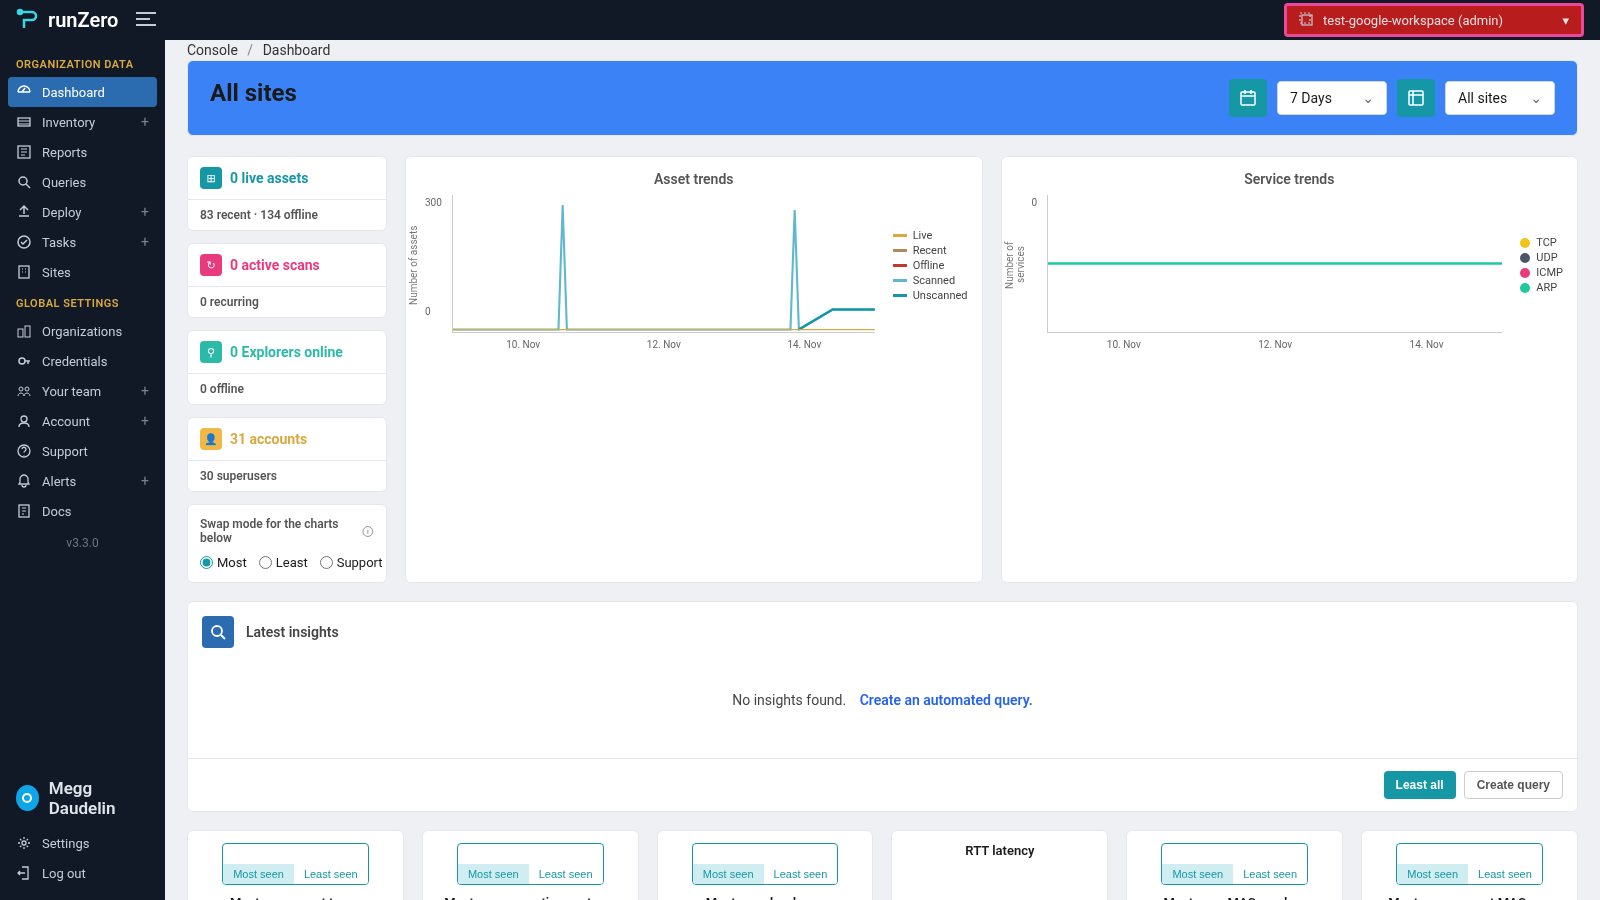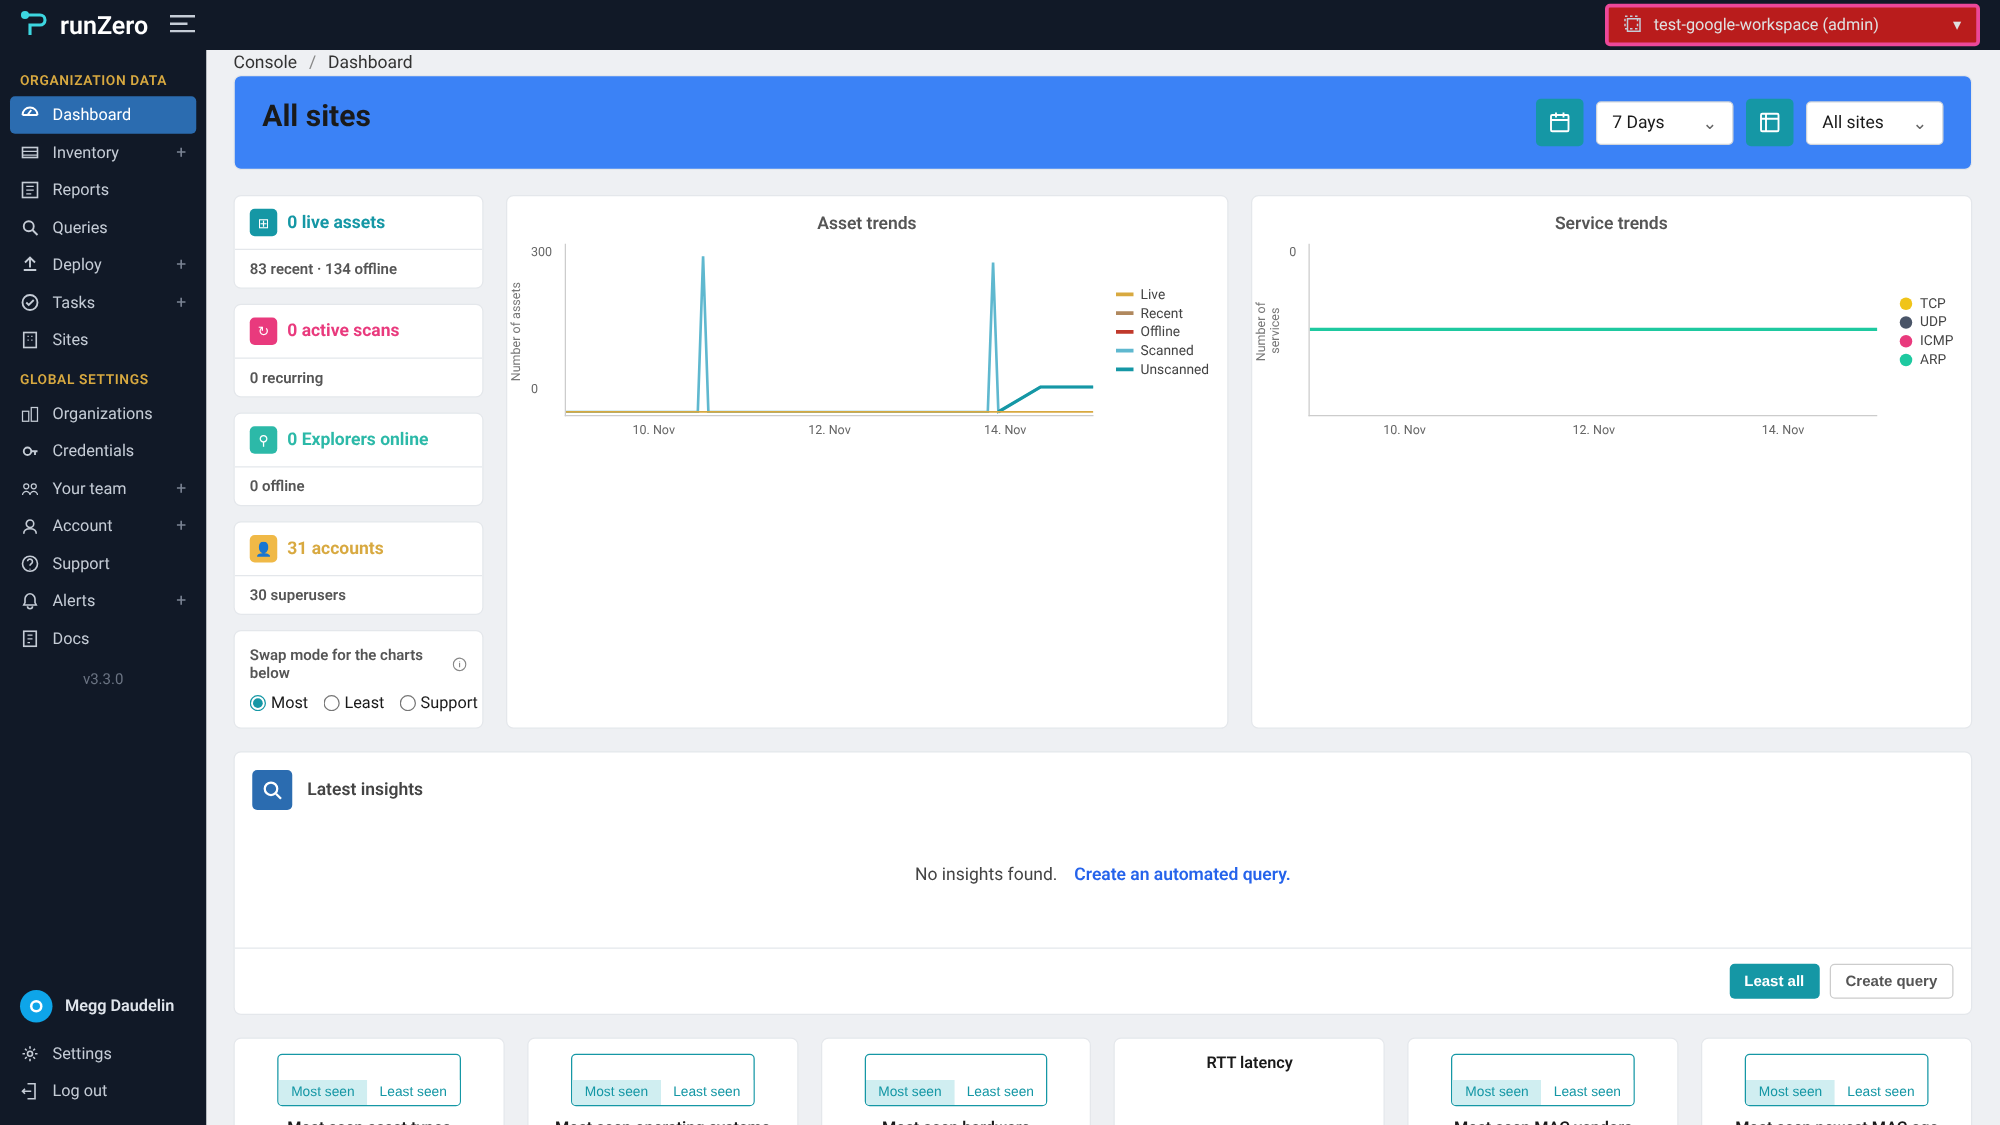--- a/index.html
+++ b/index.html
@@ -16,21 +16,21 @@
 
 
 .sidebar { width: 165px; background: #111927; padding-top: 48px; display: flex; flex-direction: column; color: #9aa3b2; font-size: 13px; overflow-y: auto; }
 .side-section-title { color: #d8a940; font-size: 11px; letter-spacing: 0.5px; padding: 10px 16px 6px; font-weight: 600; }
 .side-item { display: flex; align-items: center; gap: 10px; padding: 7px 16px; color: #c5ccd6; cursor: pointer; position: relative; }
 .side-item.active { background: #2b6cb0; color: #fff; border-radius: 4px; margin: 0 8px; padding: 7px 8px; }
 .side-item .plus { margin-left: auto; font-size: 14px; color: #7a8393; }
 .side-ico { width: 16px; height: 16px; flex-shrink: 0; }
 .version { text-align: center; color: #6b7483; font-size: 12px; padding: 10px 0; }
 .sidebar-bottom { margin-top: auto; padding-bottom: 12px; }
-.user-block { display: flex; align-items: center; gap: 10px; padding: 10px 16px; color: #e0e5ec; font-weight: 600; font-size: 13px; }
+.user-block { display: flex; align-items: center; gap: 10px; padding: 10px 16px; color: #e0e5ec; font-weight: 600; font-size: 17px; }
 .avatar { width: 26px; height: 26px; border-radius: 50%; background: #0ea5e9; display: flex; align-items: center; justify-content: center; }
 
 
 .main { flex: 1; padding-top: 40px; overflow-y: auto; height: 100%; }
 .breadcrumb { padding: 2px 22px; font-size: 14px; color: #333; }
 .breadcrumb .sep { margin: 0 6px; color: #888; }
 .content { padding: 0 22px 40px; }
 
 
 .title-card { background: #3b82f6; border-radius: 6px; padding: 18px 22px; display: flex; margin-bottom: 20px; border: 1px solid #e4e7eb; }

